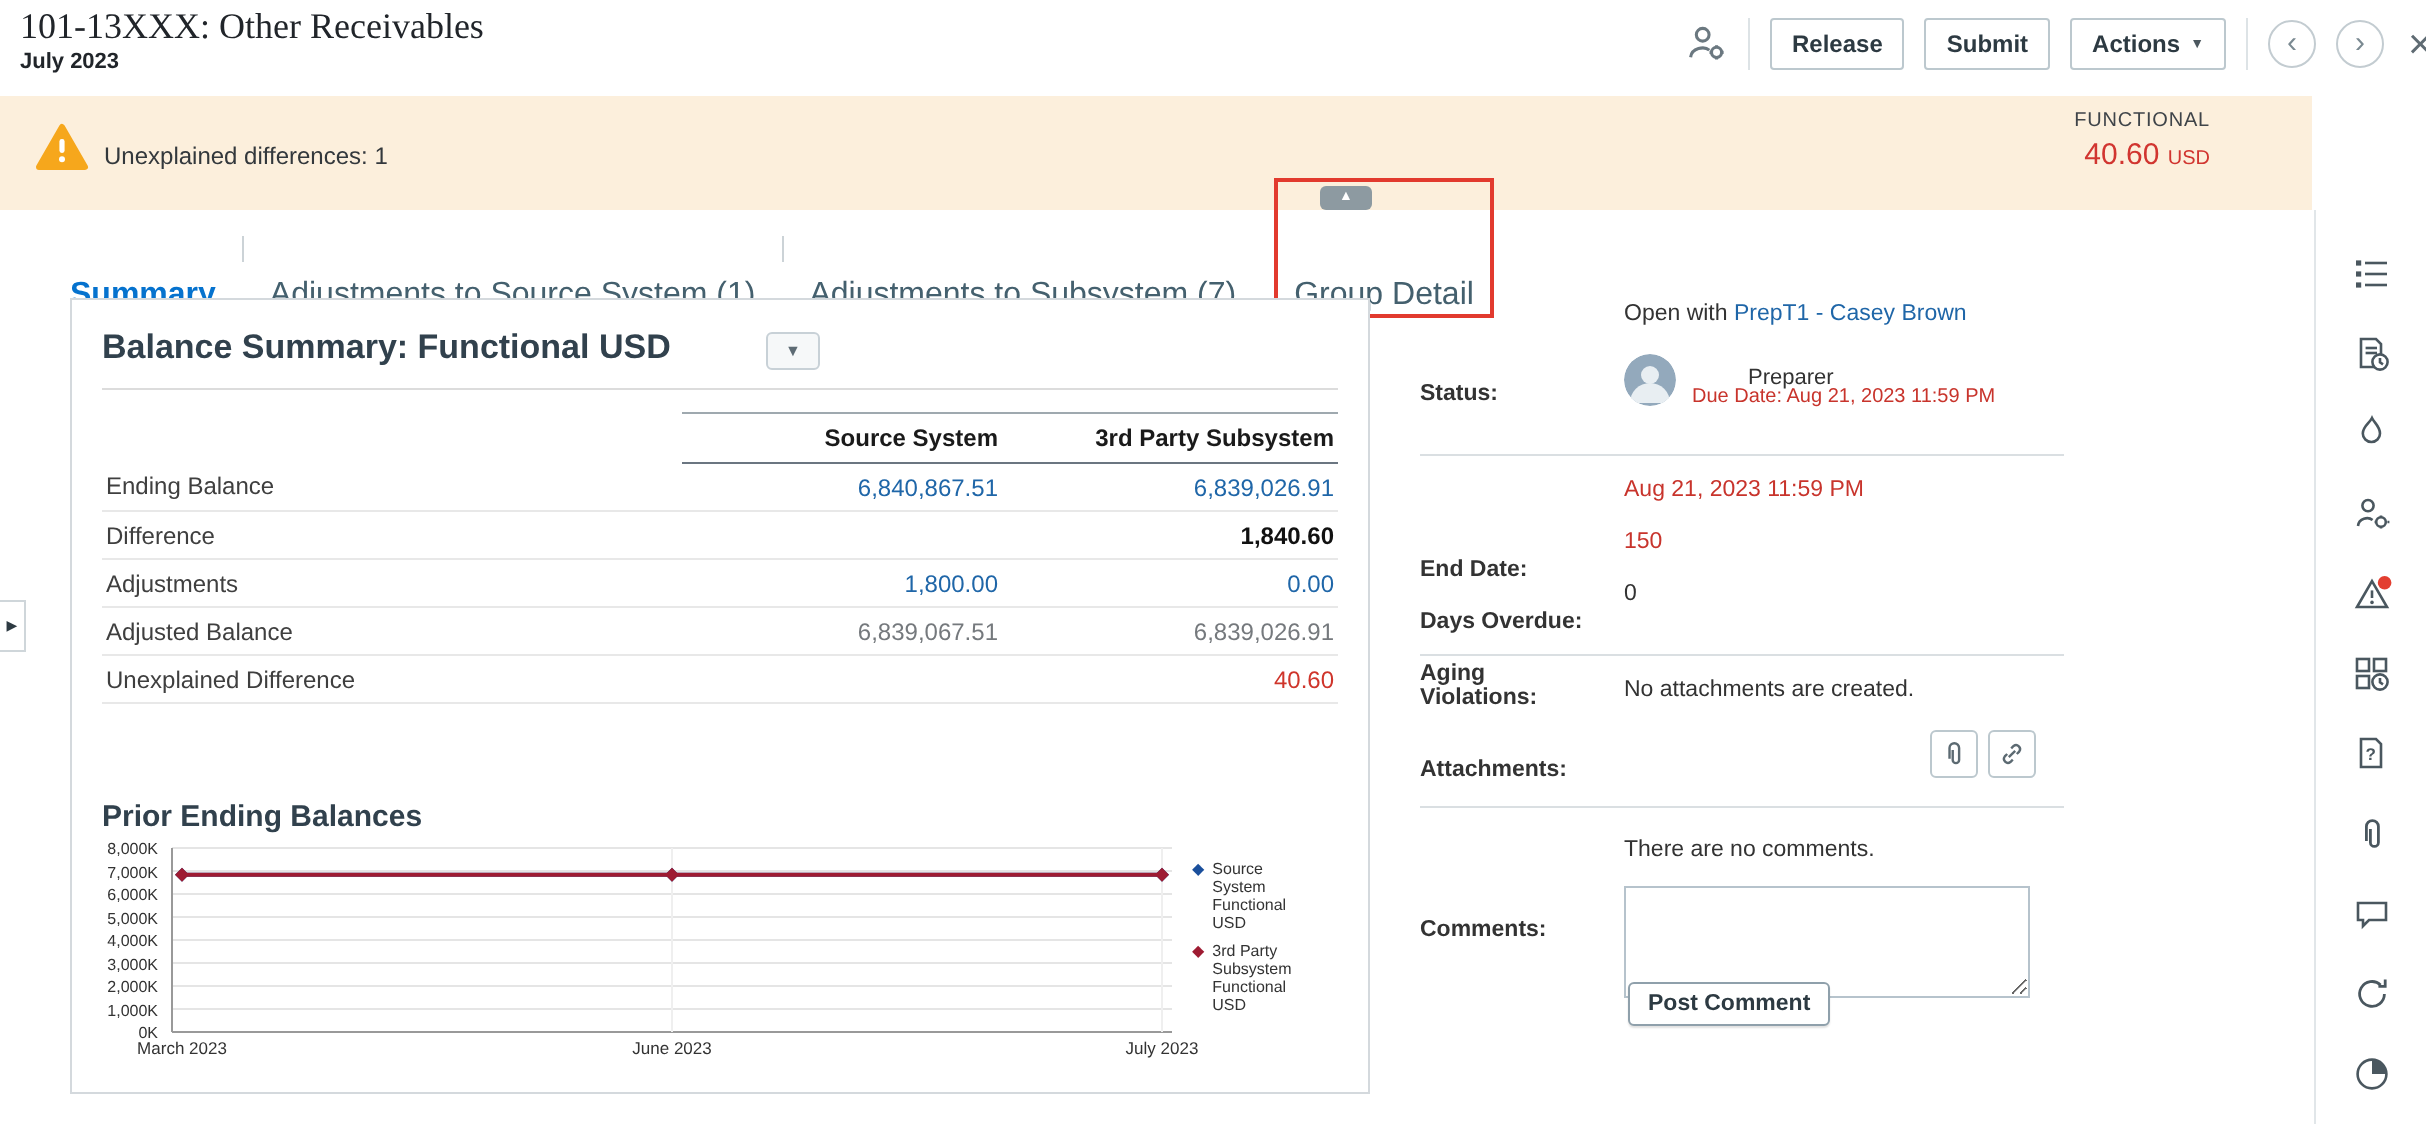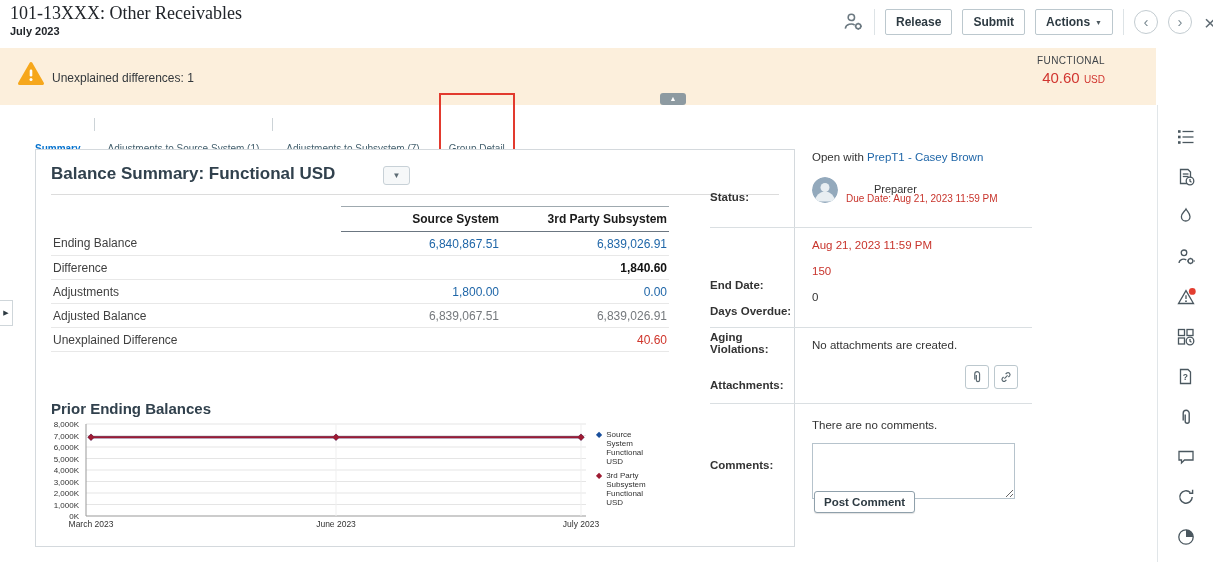--- a/index.html
+++ b/index.html
@@ -29,29 +29,29 @@
   .banner-right{position:absolute;right:51px;top:7px;text-align:right;}
   .func-label{font-size:10px;color:#3f4449;letter-spacing:.4px;}
   .func-amount{margin-top:3px;font-size:15px;color:#d13530;}
   .func-cur{font-size:10px;color:#d13530;}
   .collapse-btn{position:absolute;left:660px;top:45px;width:26px;height:12px;background:#8d9aa1;
        border:none;border-radius:3px;color:#fff;font-size:7px;line-height:12px;padding:0;text-align:center;}
 
   
   .tabs{position:absolute;top:105px;left:0;width:1156px;height:38px;background:#fff;
         display:flex;align-items:center;padding-left:35px;box-sizing:border-box;}
-  .tab{font-size:10px;color:#44606e;padding:0 13px;white-space:nowrap;background:none;border:none;margin-top:48px;}
+  .tab{font-size:16px;color:#44606e;padding:0 13px;white-space:nowrap;background:none;border:none;margin-top:48px;}
   .tab:first-child{padding-left:0;}
   .tab.active{color:#0572ce;font-weight:bold;}
   .tdiv{width:1px;height:13px;background:#ccd3d7;}
   .tab-annotation{border:2px solid #e23a2e;padding:0 6px;margin-left:6px;display:inline-flex;}
   .tab-annotation .tab{padding:0 2px;}
 
   
-  .card{position:absolute;left:35px;top:149px;width:760px;height:398px;border:1px solid #d4d9dd;
+  .card{position:absolute;left:35px;top:149px;width:650px;height:398px;border:1px solid #d4d9dd;
         background:#fff;box-sizing:border-box;text-decoration:underline;}
   .card-title{position:absolute;left:15px;top:14px;font-size:17px;font-weight:bold;color:#31414d;}
   .title-dd{position:absolute;left:347px;top:16px;width:27px;height:19px;border:1px solid #c8d1d7;
         border-radius:3px;background:#f6f8f9;color:#5d6b74;font-size:8px;padding:0;}
   .card-hr{position:absolute;left:15px;right:15px;top:44px;border:none;border-top:1px solid #dcdcdc;margin:0;}
   .bs-table{position:absolute;left:15px;top:56px;width:618px;border-collapse:collapse;font-size:12px;table-layout:fixed;}
   .bs-table col.c-lbl{width:290px;} .bs-table col.c-v1{width:160px;} .bs-table col.c-v2{width:168px;}
   .bs-table th{font-weight:bold;color:#1a1a1a;text-align:right;padding:5px 2px;
         border-top:1px solid #9fa9af;border-bottom:1px solid #6b7681;}
   .bs-table th.lbl{border:none;}

